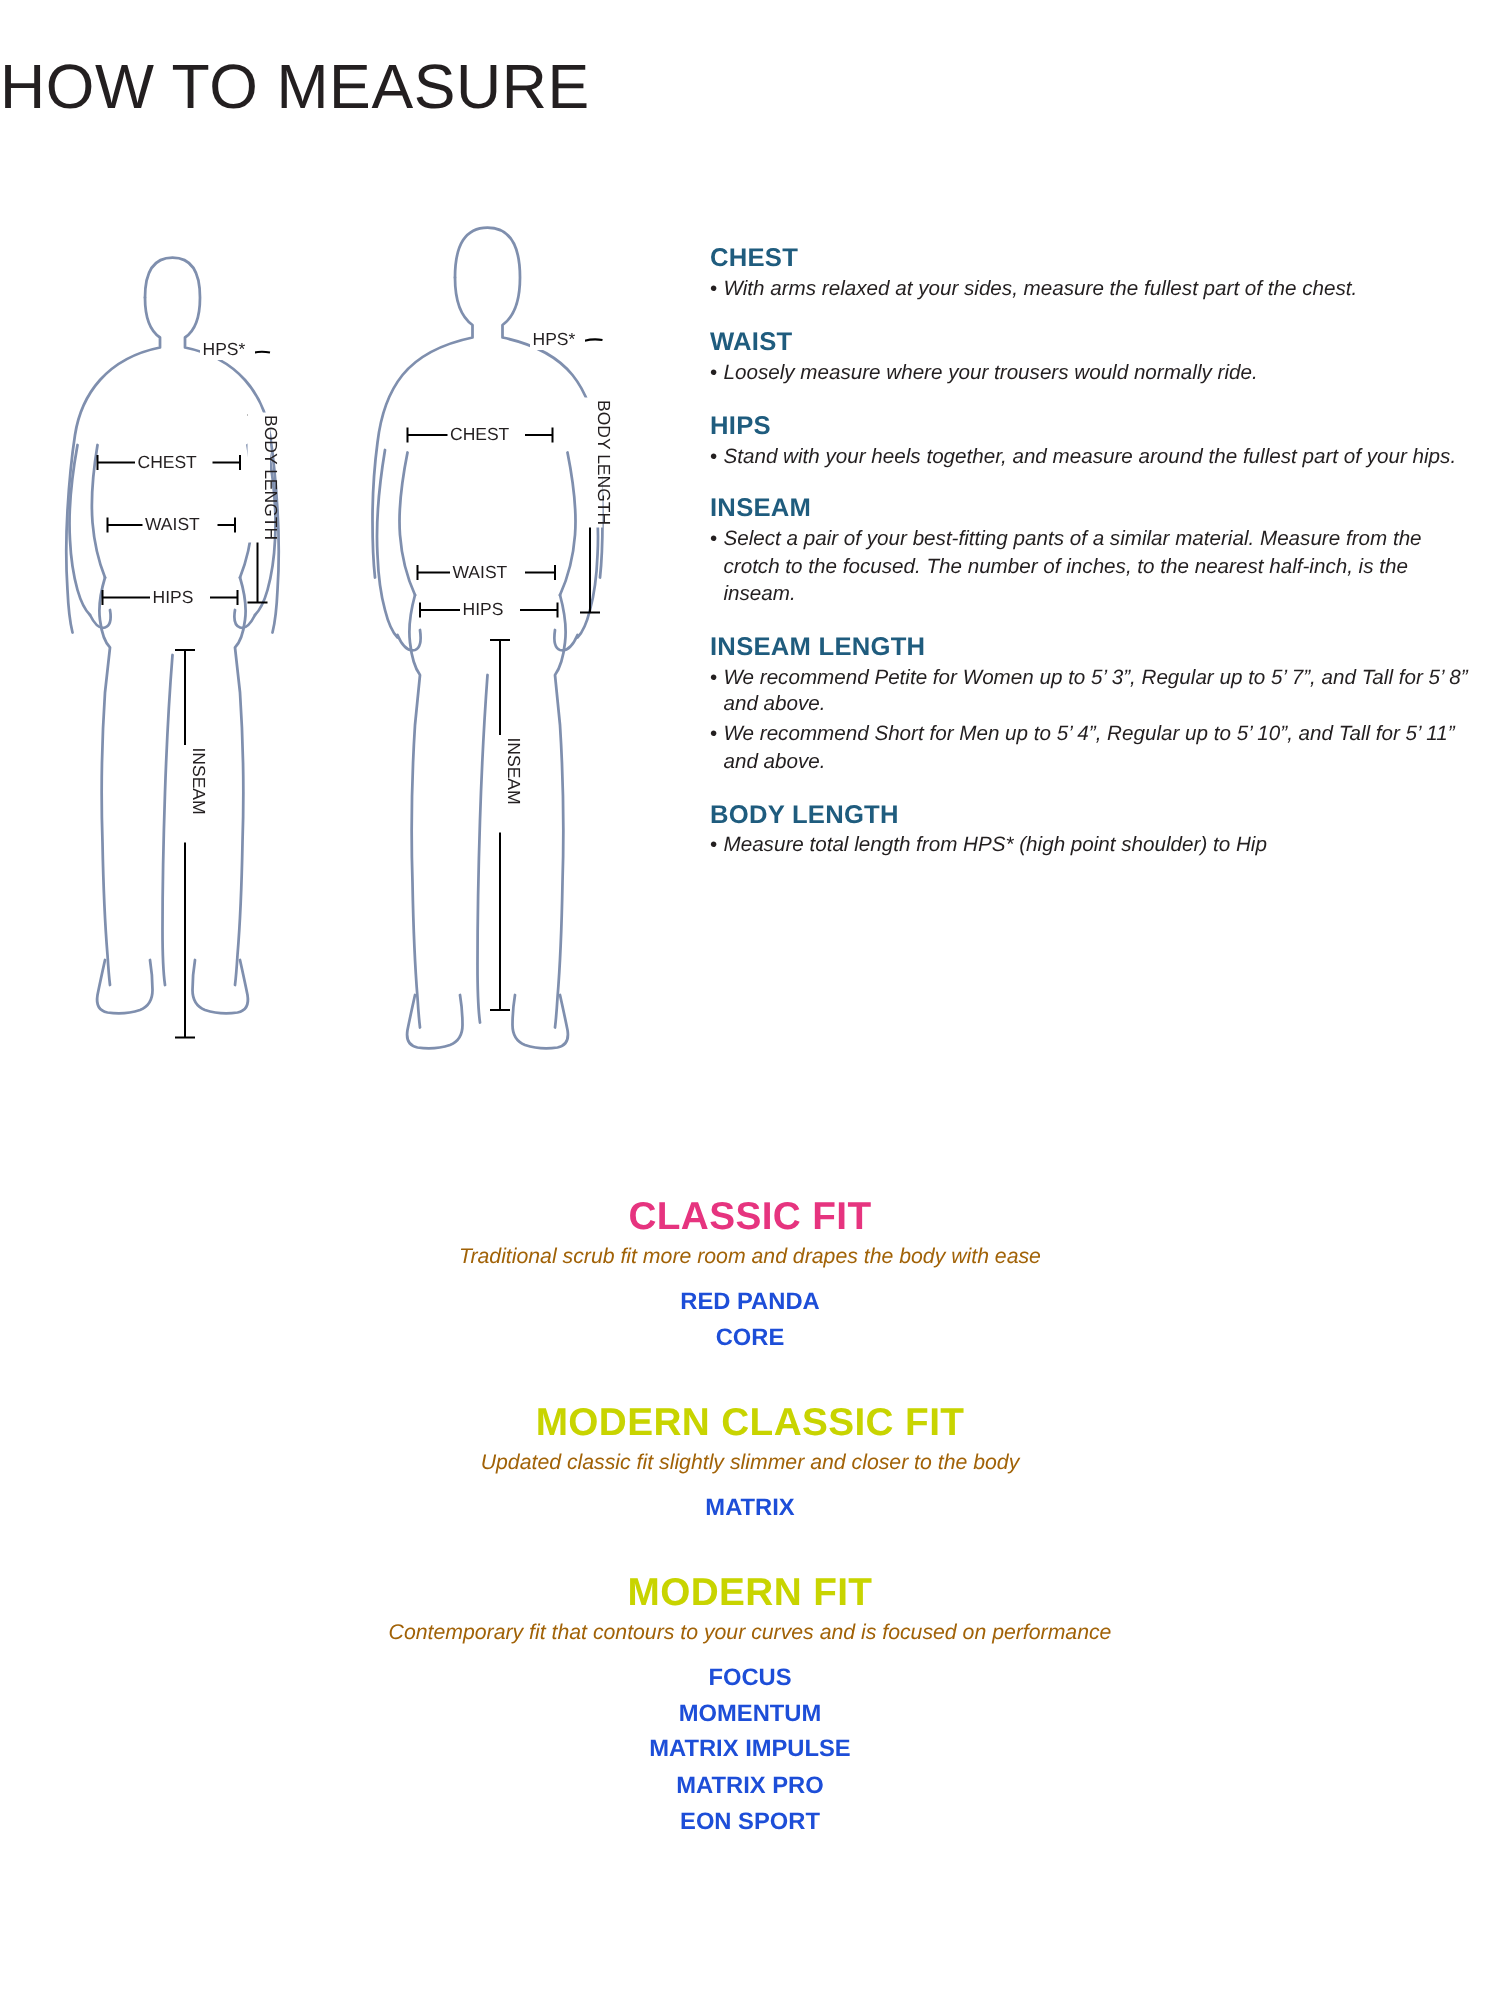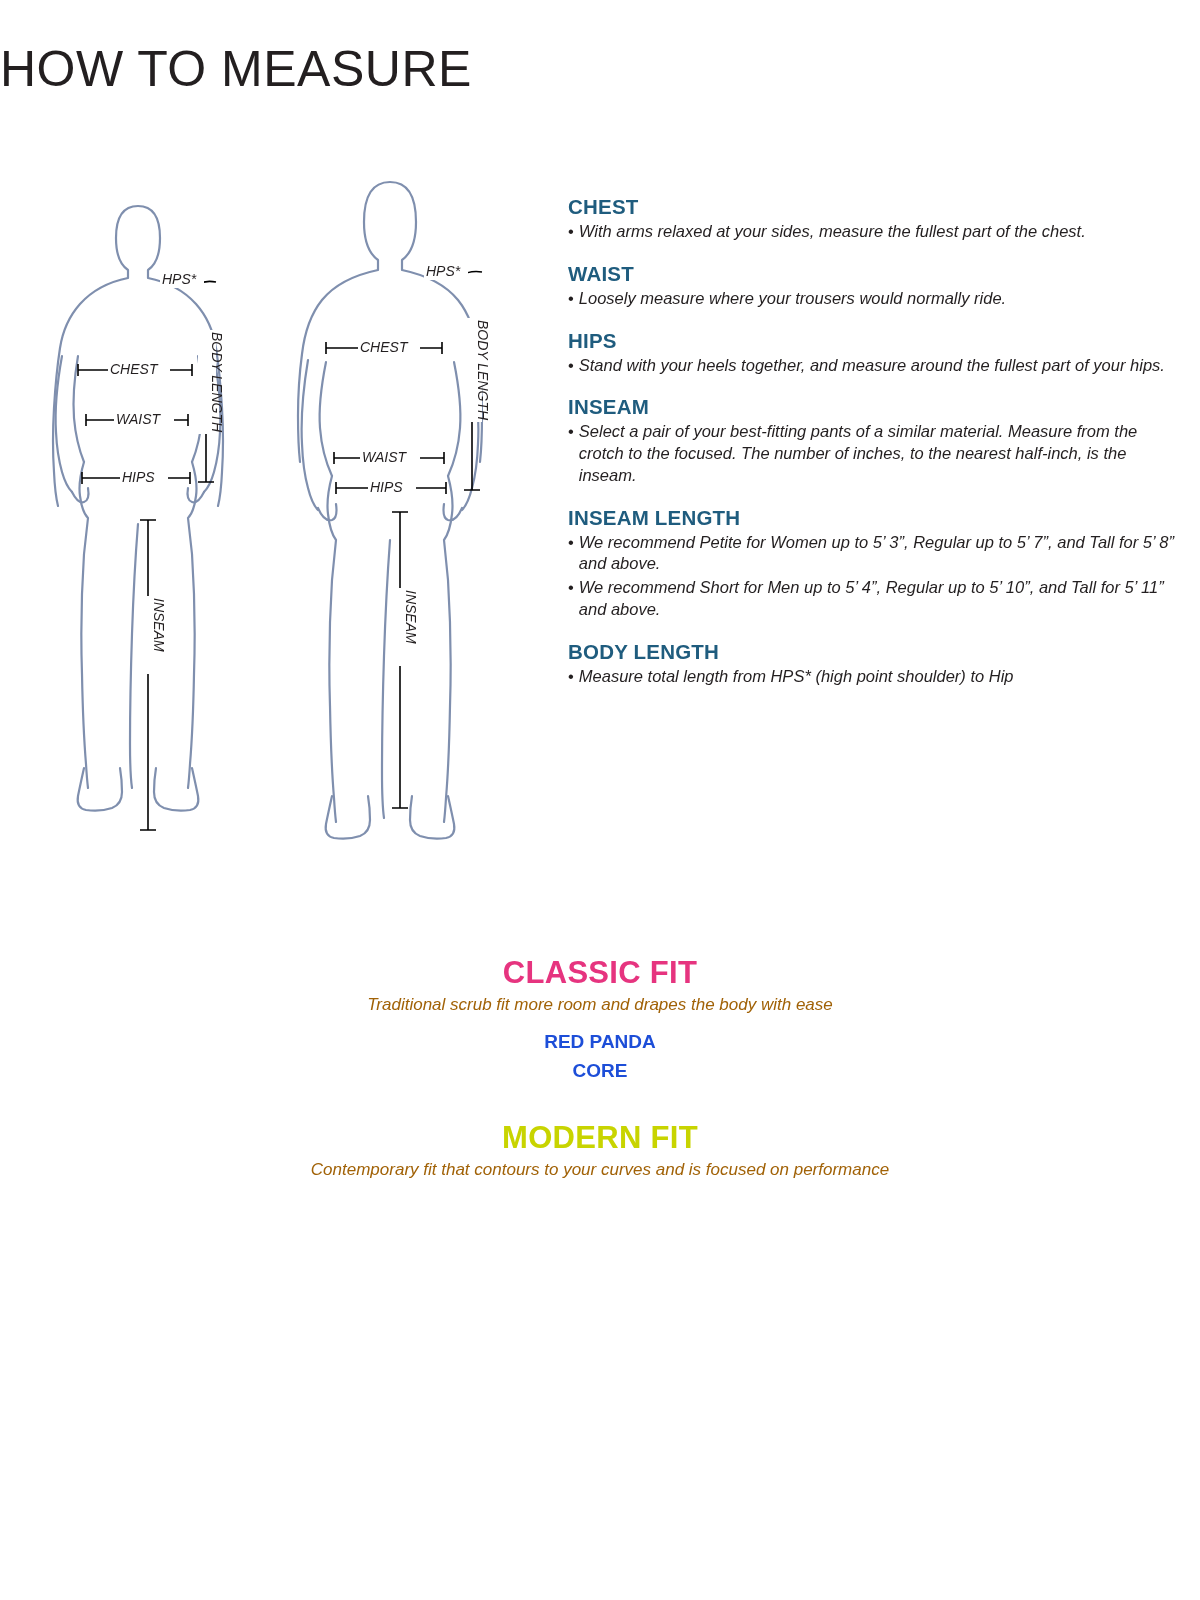--- a/index.html
+++ b/index.html
@@ -35,21 +35,20 @@
     font-family: "Liberation Sans", sans-serif;
   }
 
   
   .figures {
     position: absolute;
     top: 160px;
     left: 20px;
     width: 540px;
     height: 700px;
-    font-style: italic;
   }
   .figures svg { display: block; }
 
   
   .measure-list {
     position: absolute;
     top: 195px;
     left: 568px;
     width: 610px;
   }
@@ -297,21 +296,31 @@
 
   <div class="fits">
 
     <div class="fit-block">
       <div class="fit-name pink">CLASSIC FIT</div>
       <div class="fit-desc">Traditional scrub fit more room and drapes the body with ease</div>
       <div class="fit-items" style="white-space: pre-line;">RED PANDA
 CORE</div>
     </div>
 
+    <div class="fit-block">
+      <div class="fit-name lime">MODERN CLASSIC FIT</div>
+      <div class="fit-desc">Updated classic fit slightly slimmer and closer to the body</div>
+      <div class="fit-items" style="white-space: pre-line;">MATRIX</div>
+    </div>
 
     <div class="fit-block">
       <div class="fit-name lime">MODERN FIT</div>
       <div class="fit-desc">Contemporary fit that contours to your curves and is focused on performance</div>
+      <div class="fit-items" style="white-space: pre-line;">FOCUS
+MOMENTUM
+MATRIX IMPULSE
+MATRIX PRO
+EON SPORT</div>
     </div>
 
   </div>
 
 </div>
 
 </body></html>

